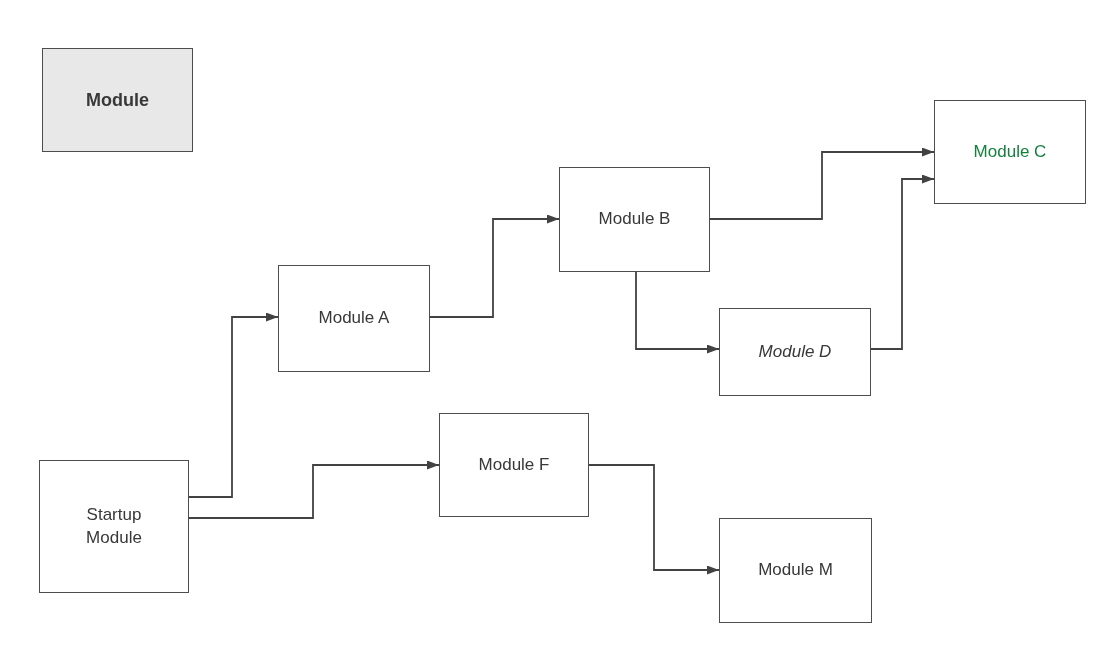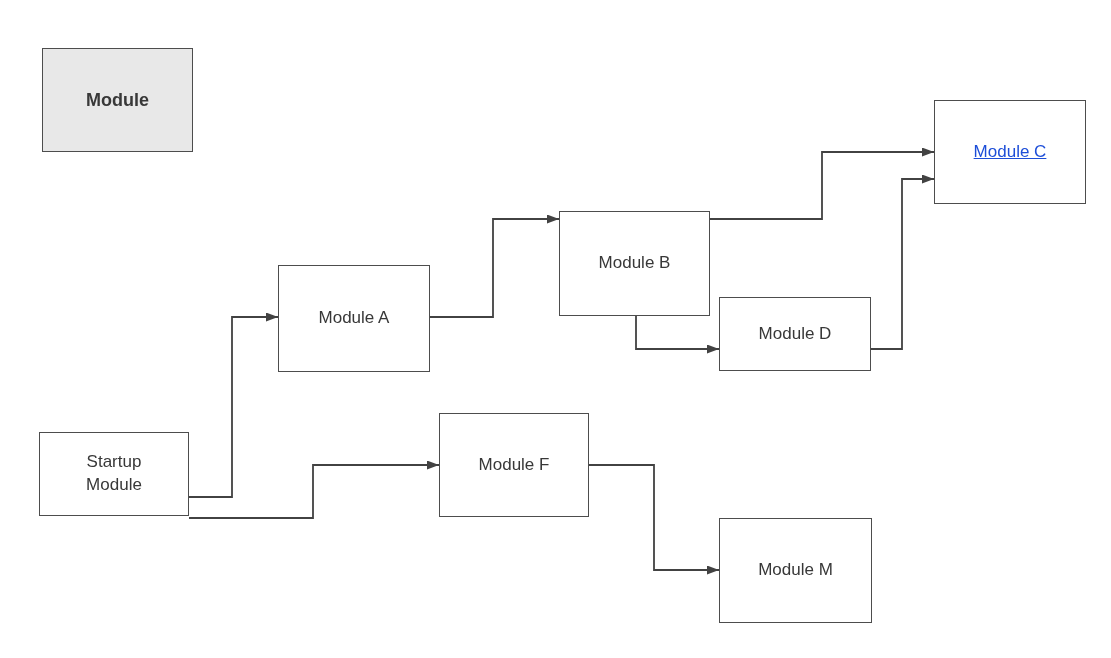--- a/index.html
+++ b/index.html
@@ -32,22 +32,22 @@
       <polyline points="189,497 232,497 232,317 278,317" fill="none" stroke="#424242" stroke-width="1.8" marker-end="url(#arrow)"></polyline>
       <polyline points="189,518 313,518 313,465 439,465" fill="none" stroke="#424242" stroke-width="1.8" marker-end="url(#arrow)"></polyline>
       <polyline points="430,317 493,317 493,219 559,219" fill="none" stroke="#424242" stroke-width="1.8" marker-end="url(#arrow)"></polyline>
       <polyline points="710,219 822,219 822,152 934,152" fill="none" stroke="#424242" stroke-width="1.8" marker-end="url(#arrow)"></polyline>
       <polyline points="636,272 636,349 719,349" fill="none" stroke="#424242" stroke-width="1.8" marker-end="url(#arrow)"></polyline>
       <polyline points="871,349 902,349 902,179 934,179" fill="none" stroke="#424242" stroke-width="1.8" marker-end="url(#arrow)"></polyline>
       <polyline points="589,465 654,465 654,570 719,570" fill="none" stroke="#424242" stroke-width="1.8" marker-end="url(#arrow)"></polyline>
     </svg>
   <div id="node-layer">
       <div class="node bold" style="left: 42px; top: 48px; width: 151px; height: 104px; background: rgb(232, 232, 232); border-color: rgb(77, 77, 77); color: rgb(56, 56, 56);">Module</div>
-      <div class="node" style="left: 39px; top: 432px; width: 150px; height: 84px; background: rgb(255, 255, 255); border-color: rgb(77, 77, 77); color: rgb(56, 56, 56);">Startup
+      <div class="node" style="left: 39px; top: 460px; width: 150px; height: 133px; background: rgb(255, 255, 255); border-color: rgb(77, 77, 77); color: rgb(56, 56, 56);">Startup
 Module</div>
       <div class="node" style="left: 278px; top: 265px; width: 152px; height: 107px; background: rgb(255, 255, 255); border-color: rgb(77, 77, 77); color: rgb(56, 56, 56);">Module A</div>
-      <div class="node" style="left: 559px; top: 167px; width: 151px; height: 105px; background: rgb(255, 255, 255); border-color: rgb(77, 77, 77); color: rgb(56, 56, 56); margin-top: 44px;">Module B</div>
-      <div class="node" style="left: 934px; top: 100px; width: 152px; height: 104px; background: rgb(255, 255, 255); border-color: rgb(77, 77, 77); color: #1d4ed8; text-decoration: underline;">Module C</div>
-      <div class="node" style="left: 719px; top: 297px; width: 152px; height: 74px; background: rgb(255, 255, 255); border-color: rgb(77, 77, 77); color: rgb(56, 56, 56);">Module D</div>
+      <div class="node" style="left: 559px; top: 167px; width: 151px; height: 105px; background: rgb(255, 255, 255); border-color: rgb(77, 77, 77); color: rgb(56, 56, 56);">Module B</div>
+      <div class="node" style="left: 934px; top: 100px; width: 152px; height: 104px; background: rgb(255, 255, 255); border-color: rgb(77, 77, 77); color: #15803d;">Module C</div>
+      <div class="node" style="left: 719px; top: 308px; width: 152px; height: 88px; background: rgb(255, 255, 255); border-color: rgb(77, 77, 77); color: rgb(56, 56, 56); font-style: italic;">Module D</div>
       <div class="node" style="left: 439px; top: 413px; width: 150px; height: 104px; background: rgb(255, 255, 255); border-color: rgb(77, 77, 77); color: rgb(56, 56, 56); text-align: center;">Module F</div>
       <div class="node" style="left: 719px; top: 518px; width: 153px; height: 105px; background: rgb(255, 255, 255); border-color: rgb(77, 77, 77); color: rgb(56, 56, 56); text-align: center;">Module M</div>
     </div>
 </div>
 
 </body></html>

